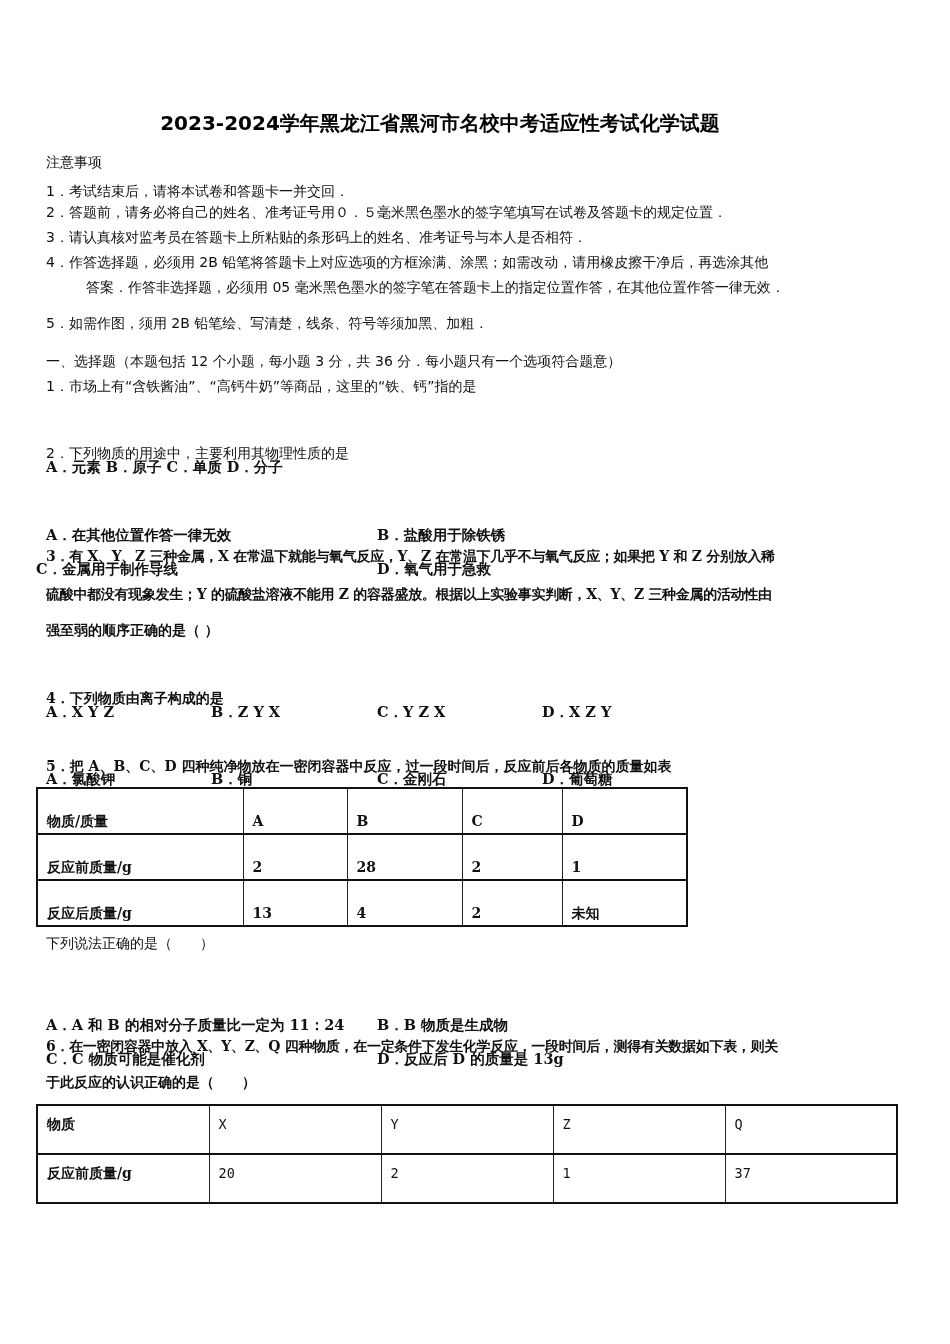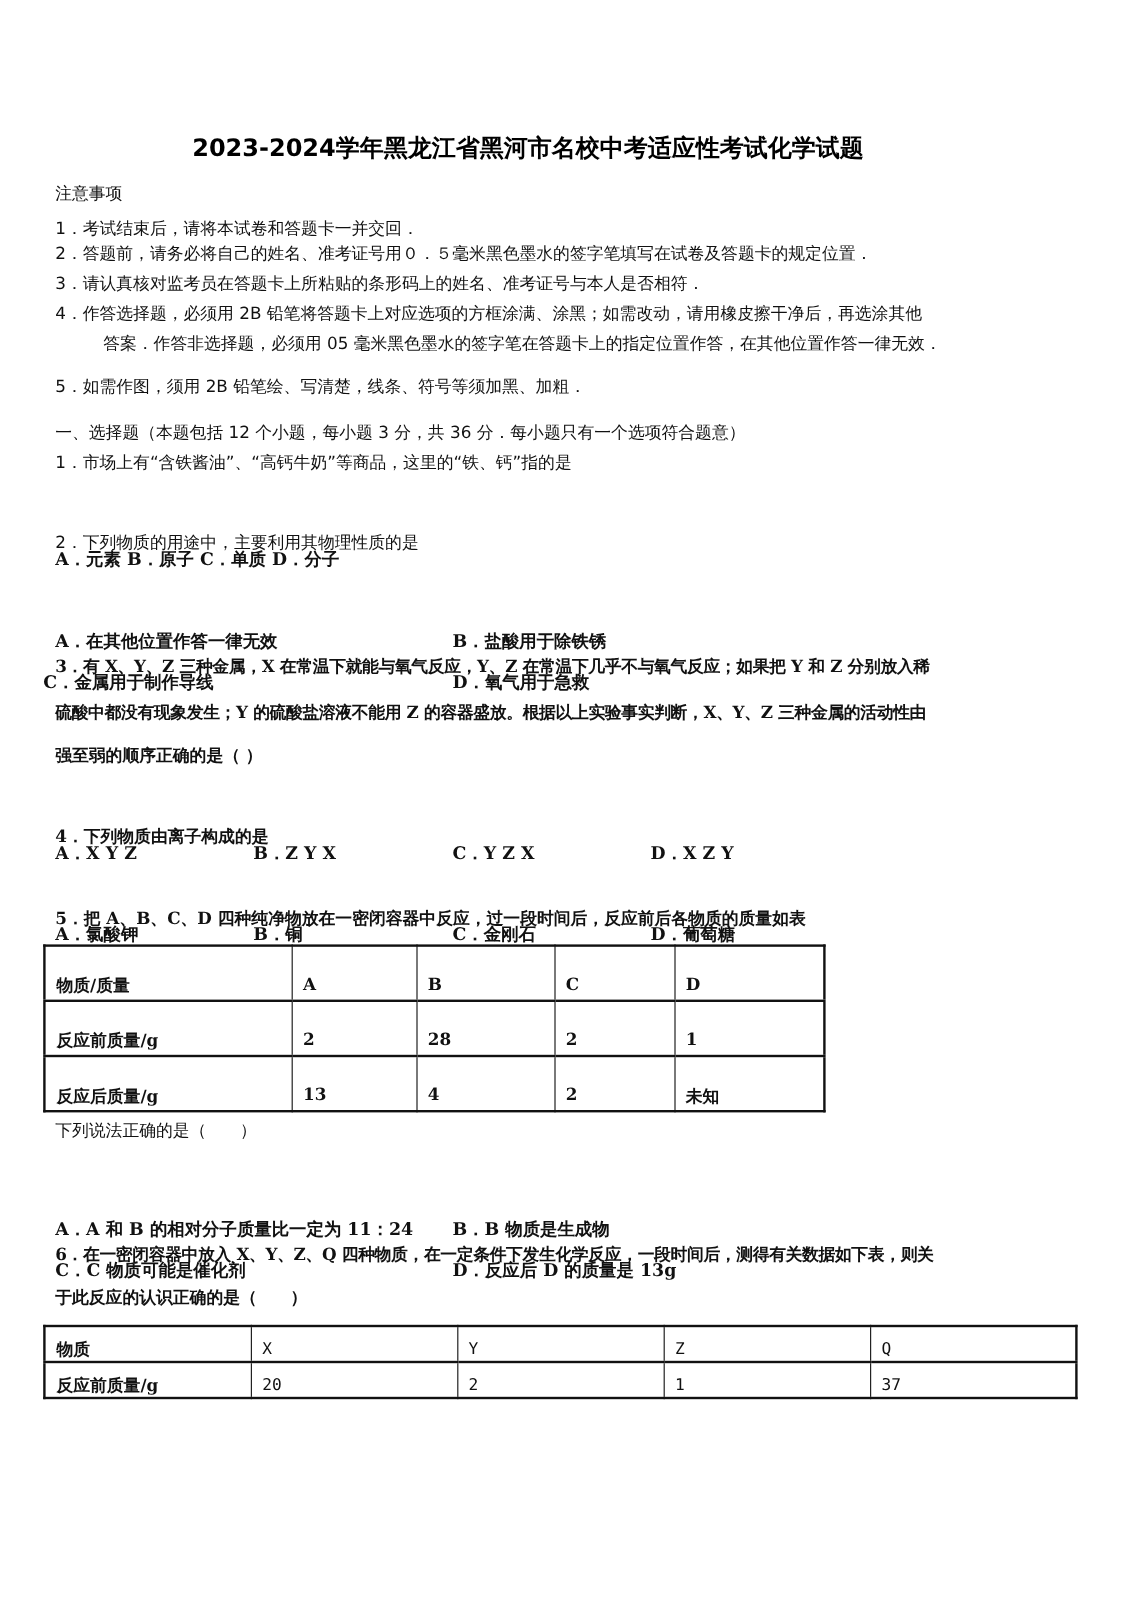--- a/index.html
+++ b/index.html
@@ -25,21 +25,21 @@
   }
   table.tbl td {
     border: 1px solid #222;
     padding: 0 0 0 9px; vertical-align: top;
     font-size: 14px; font-weight: bold; color: #111;
   }
   table.t1 { left: 36px; top: 787px; width: 650px; border: 2px solid #111; }
   table.t1 td { height: 46px; padding-top: 24px; box-sizing: border-box; }
   table.t1 tr + tr td { border-top: 2px solid #111; }
   table.t2 { left: 36px; top: 1104px; width: 860px; border: 2px solid #111; }
-  table.t2 td { height: 30px; padding-top: 10px; box-sizing: border-box; font-family: "DejaVu Sans Mono", "Liberation Mono", monospace; font-weight: normal; font-size: 13.5px; }
+  table.t2 td { height: 49px; padding-top: 10px; box-sizing: border-box; font-family: "DejaVu Sans Mono", "Liberation Mono", monospace; font-weight: normal; font-size: 13.5px; }
   table.t2 td.first { font-family: "DejaVu Serif", serif; font-weight: bold; font-size: 14px; }
   table.t2 tr + tr td { border-top: 2px solid #111; }
 </style>
 </head>
 <body>
 
 <div class="abs title">2023-2024学年黑龙江省黑河市名校中考适应性考试化学试题</div>
 
 <div class="abs line sans" style="top:152px;">注意事项</div>
 <div class="abs line sans" style="top:181px;">1．考试结束后，请将本试卷和答题卡一并交回．</div>

